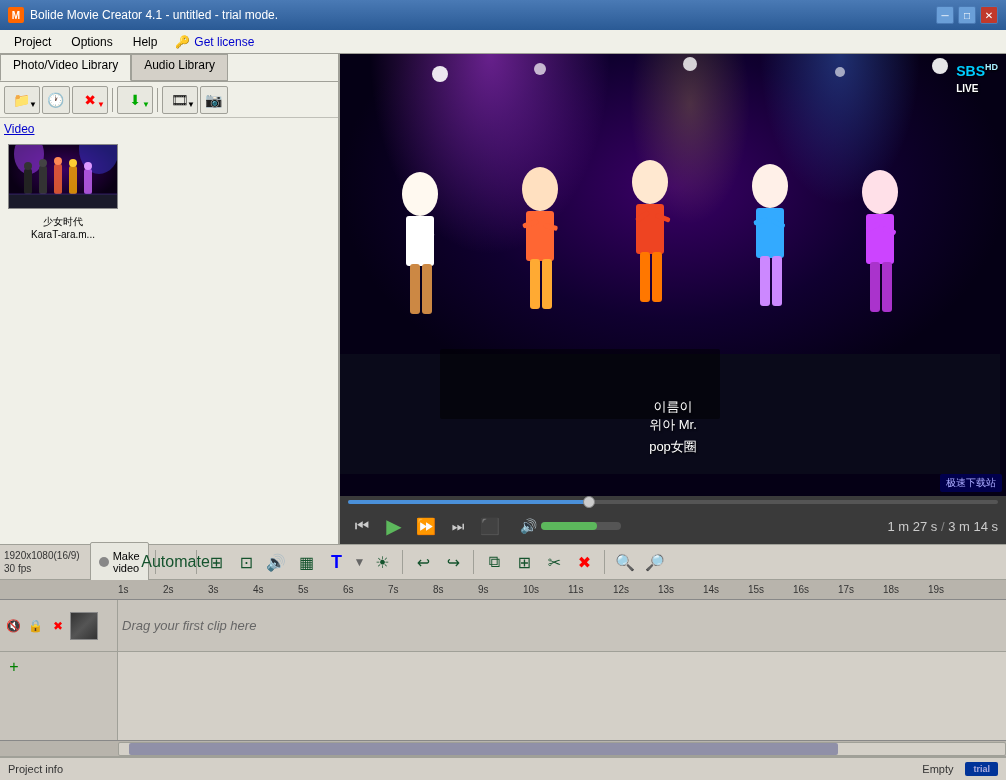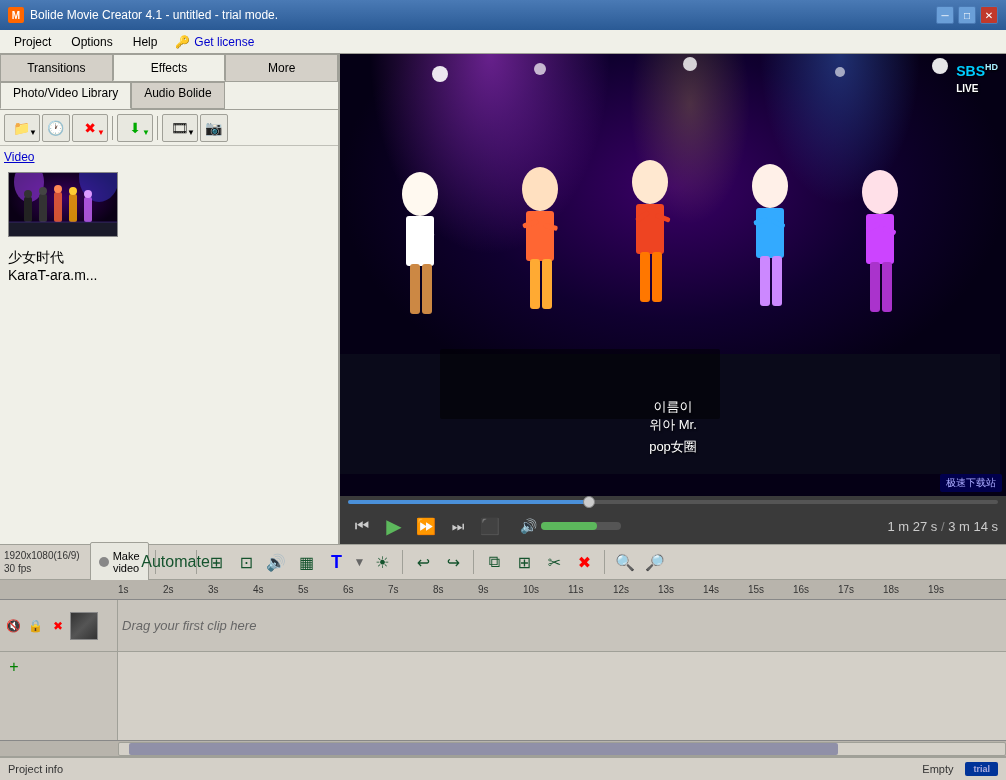--- a/index.html
+++ b/index.html
@@ -85,21 +85,21 @@
     .tool-sep { width: 1px; height: 24px; background: #a0a098; margin: 0 2px; }
 
     
     #lib-content { flex: 1; padding: 4px; overflow-y: auto; }
     #lib-content .section-label { font-size: 12px; color: #0000cc; margin-bottom: 4px; text-decoration: underline; cursor: pointer; }
     .media-item { display: inline-block; margin: 4px; cursor: pointer; }
     .media-thumb {
       width: 110px; height: 65px; background: #333; border: 1px solid #888;
       display: flex; align-items: center; justify-content: center; overflow: hidden; position: relative;
     }
-    .media-label { font-size: 14px; text-align: left; margin-top: 12px; max-width: 110px; word-break: break-all; }
+    .media-label { font-size: 10px; text-align: center; margin-top: 6px; max-width: 110px; word-break: break-all; }
 
     
     #right-panel { flex: 1; background: #2a2a2a; display: flex; flex-direction: column; }
     #video-preview {
       flex: 1; background: #000; position: relative; overflow: hidden;
     }
     #video-preview .watermark {
       position: absolute; top: 8px; right: 8px; color: white; font-size: 14px;
       font-weight: bold; text-shadow: 1px 1px 2px black;
     }
@@ -238,29 +238,24 @@
     <span>Get license</span>
   </div>
 </div>
 
 <div id="main">
 
   <div id="top-section">
 
     <div id="left-panel">
 
-      <div id="tabs">
-        <div class="tab-btn">Transitions</div>
-        <div class="tab-btn active">Effects</div>
-        <div class="tab-btn">More</div>
-      </div>
 
       <div id="lib-tabs">
         <div class="lib-tab active">Photo/Video Library</div>
-        <div class="lib-tab">Audio Bolide</div>
+        <div class="lib-tab">Audio Library</div>
       </div>
 
       <div id="lib-toolbar">
         <div class="tool-btn has-dropdown">
           📁<span class="drop-arrow">▼</span>
         </div>
         <div class="tool-btn">🕐</div>
         <div class="tool-btn has-dropdown" style="color:red;">
           ✖<span class="drop-arrow">▼</span>
         </div>

